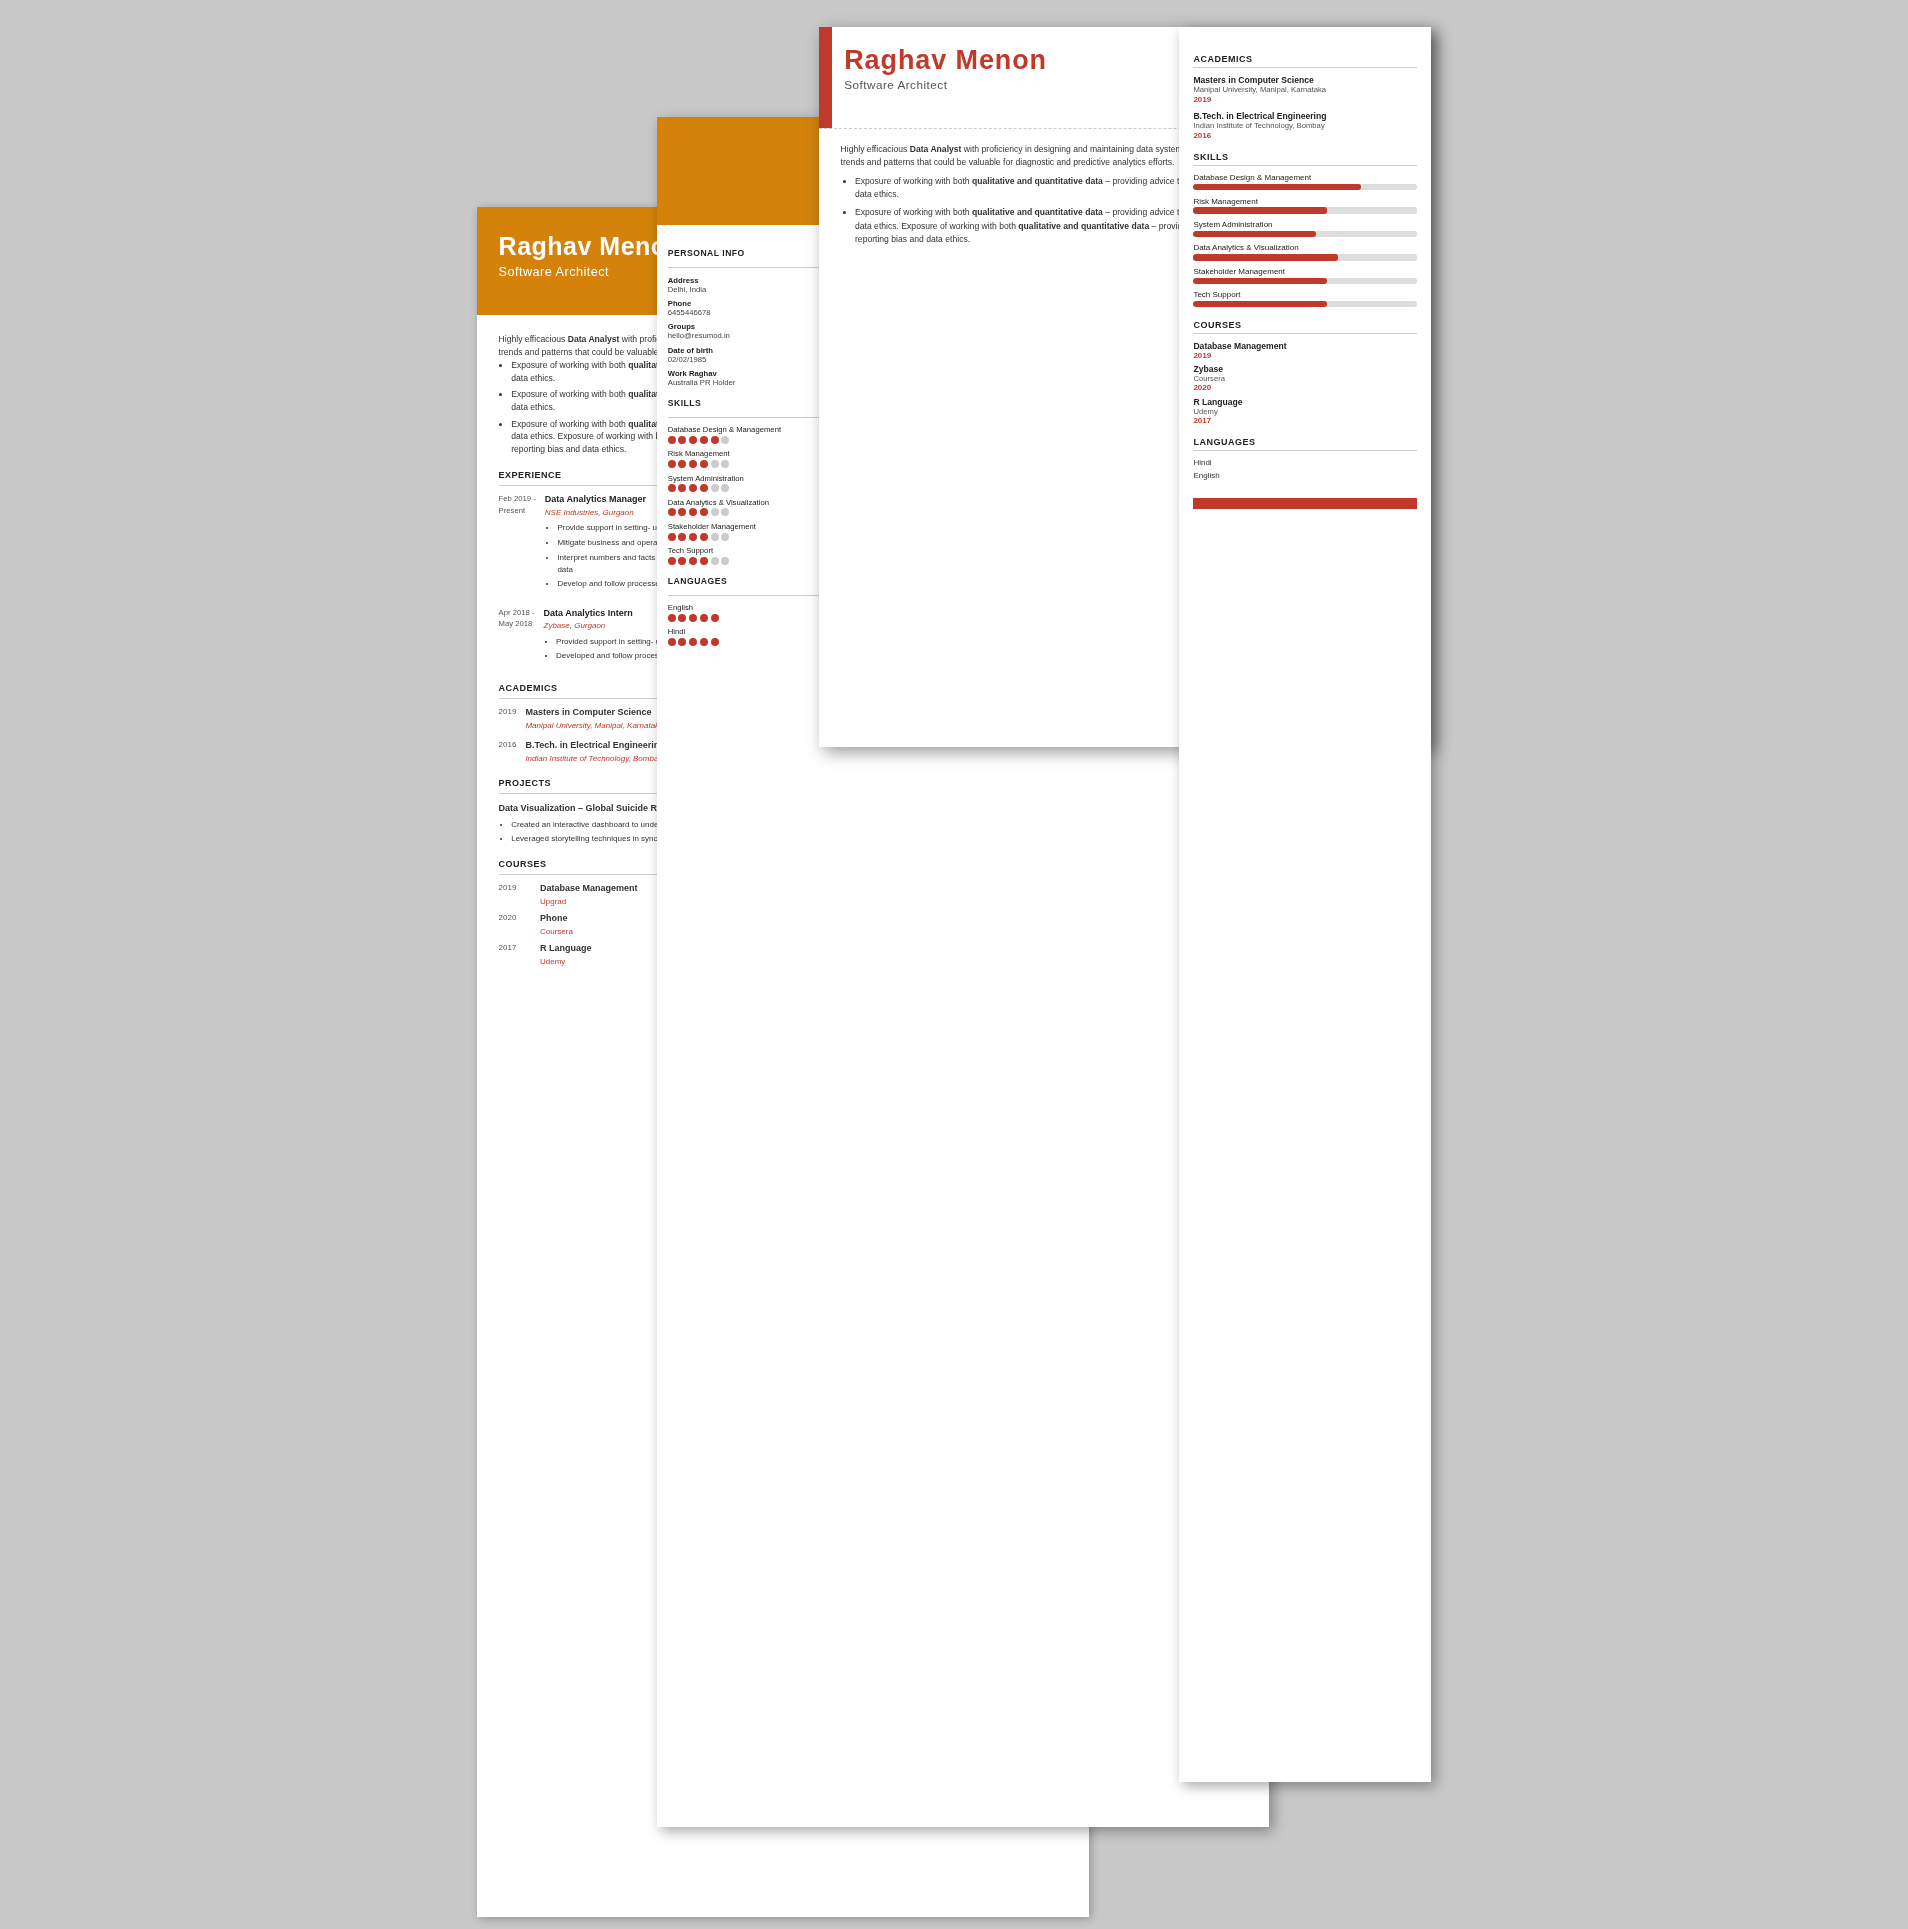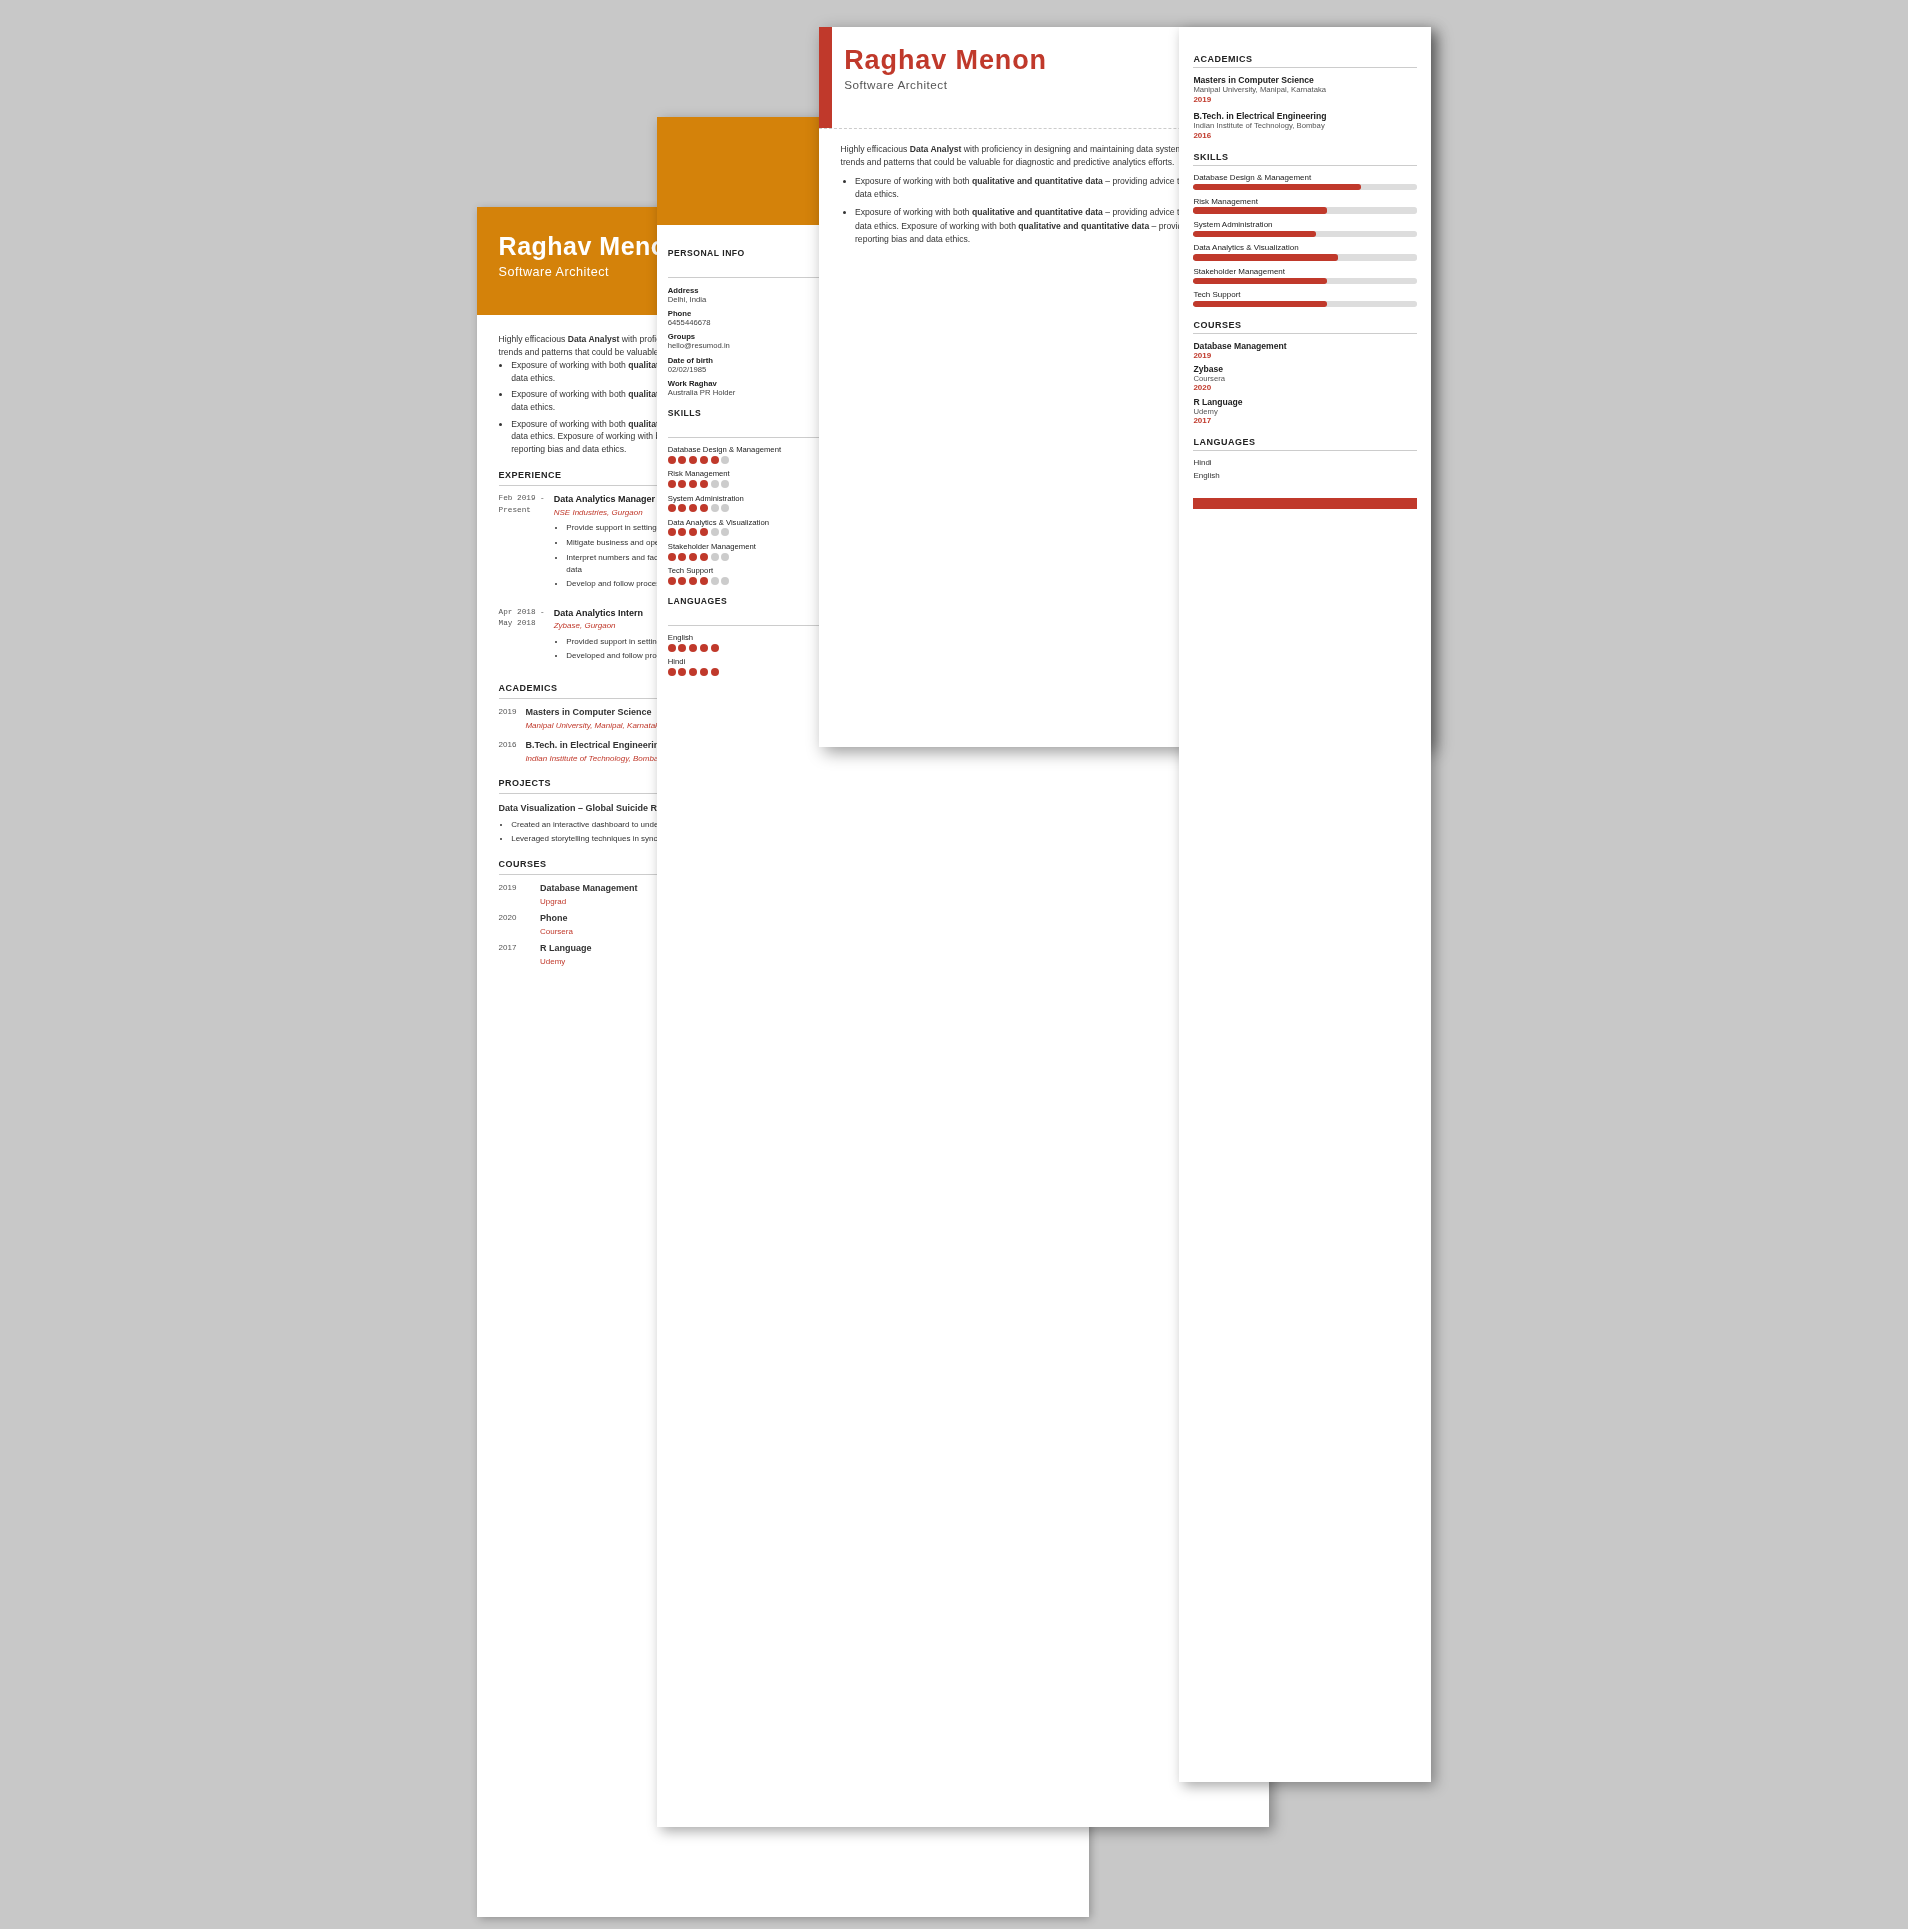--- a/index.html
+++ b/index.html
@@ -84,21 +84,21 @@
       text-transform: uppercase;
       border-bottom: 0.9px solid #ccc;
       padding-bottom: 2.7px;
       margin-bottom: 7.2px;
       margin-top: 12.6px;
       color: #222;
       letter-spacing: 0.5px;
     }
 
     .exp-entry { margin-bottom: 9px; }
-    .exp-date { font-size: 7.7px; color: #555; font-family: Liberation Mono, monospace; }
+    .exp-date { font-size: 7.7px; color: #555; }
     .exp-role { font-size: 9px; font-weight: bold; color: #222; }
     .exp-company { font-size: 8px; color: #c0392b; font-style: italic; }
 
     .acad-entry { margin-bottom: 7.2px; }
     .acad-year { font-size: 8px; color: #555; }
     .acad-degree { font-size: 9px; font-weight: bold; }
     .acad-school { font-size: 8px; color: #c0392b; font-style: italic; }
 
     .project-title { font-size: 9px; font-weight: bold; margin-bottom: 3.6px; }
     .project-desc ul { margin-left: 12.6px; }
@@ -148,21 +148,21 @@
     .middle-left-body {
       padding: 12.6px 10.8px;
     }
 
     .middle-section-title {
       font-size: 8.6px;
       font-weight: bold;
       text-transform: uppercase;
       color: #222;
       border-bottom: 0.9px solid #ccc;
-      padding-bottom: 19px;
+      padding-bottom: 9px;
       margin-bottom: 7.2px;
       margin-top: 10.8px;
       letter-spacing: 0.5px;
     }
 
     .personal-info-label {
       font-size: 7.7px;
       font-weight: bold;
       color: #222;
       margin-top: 5.4px;

